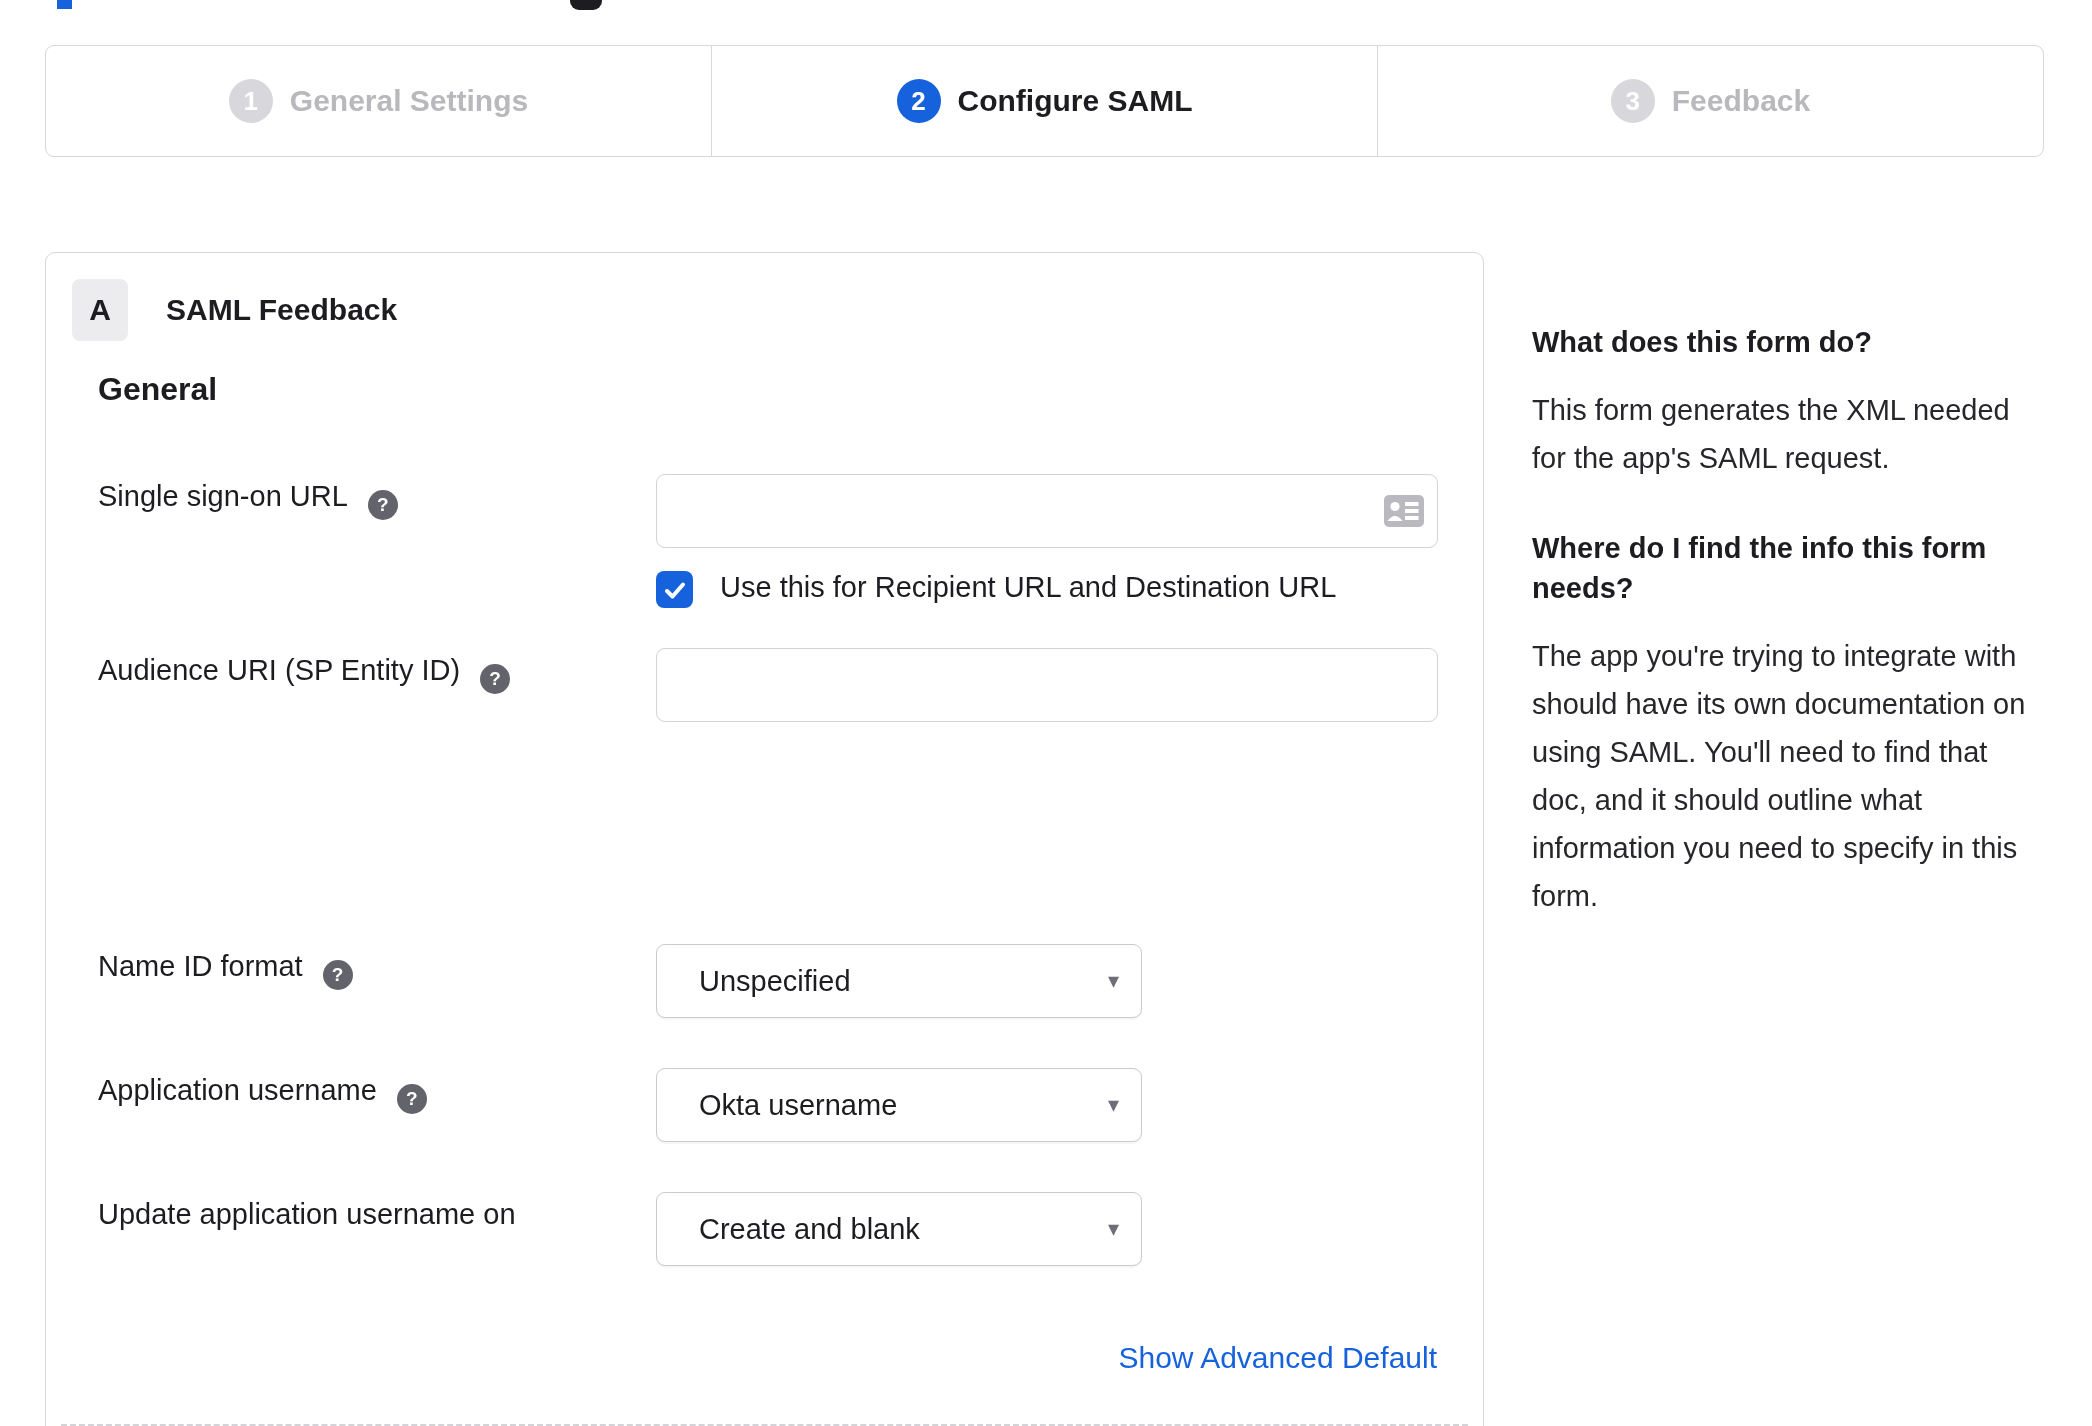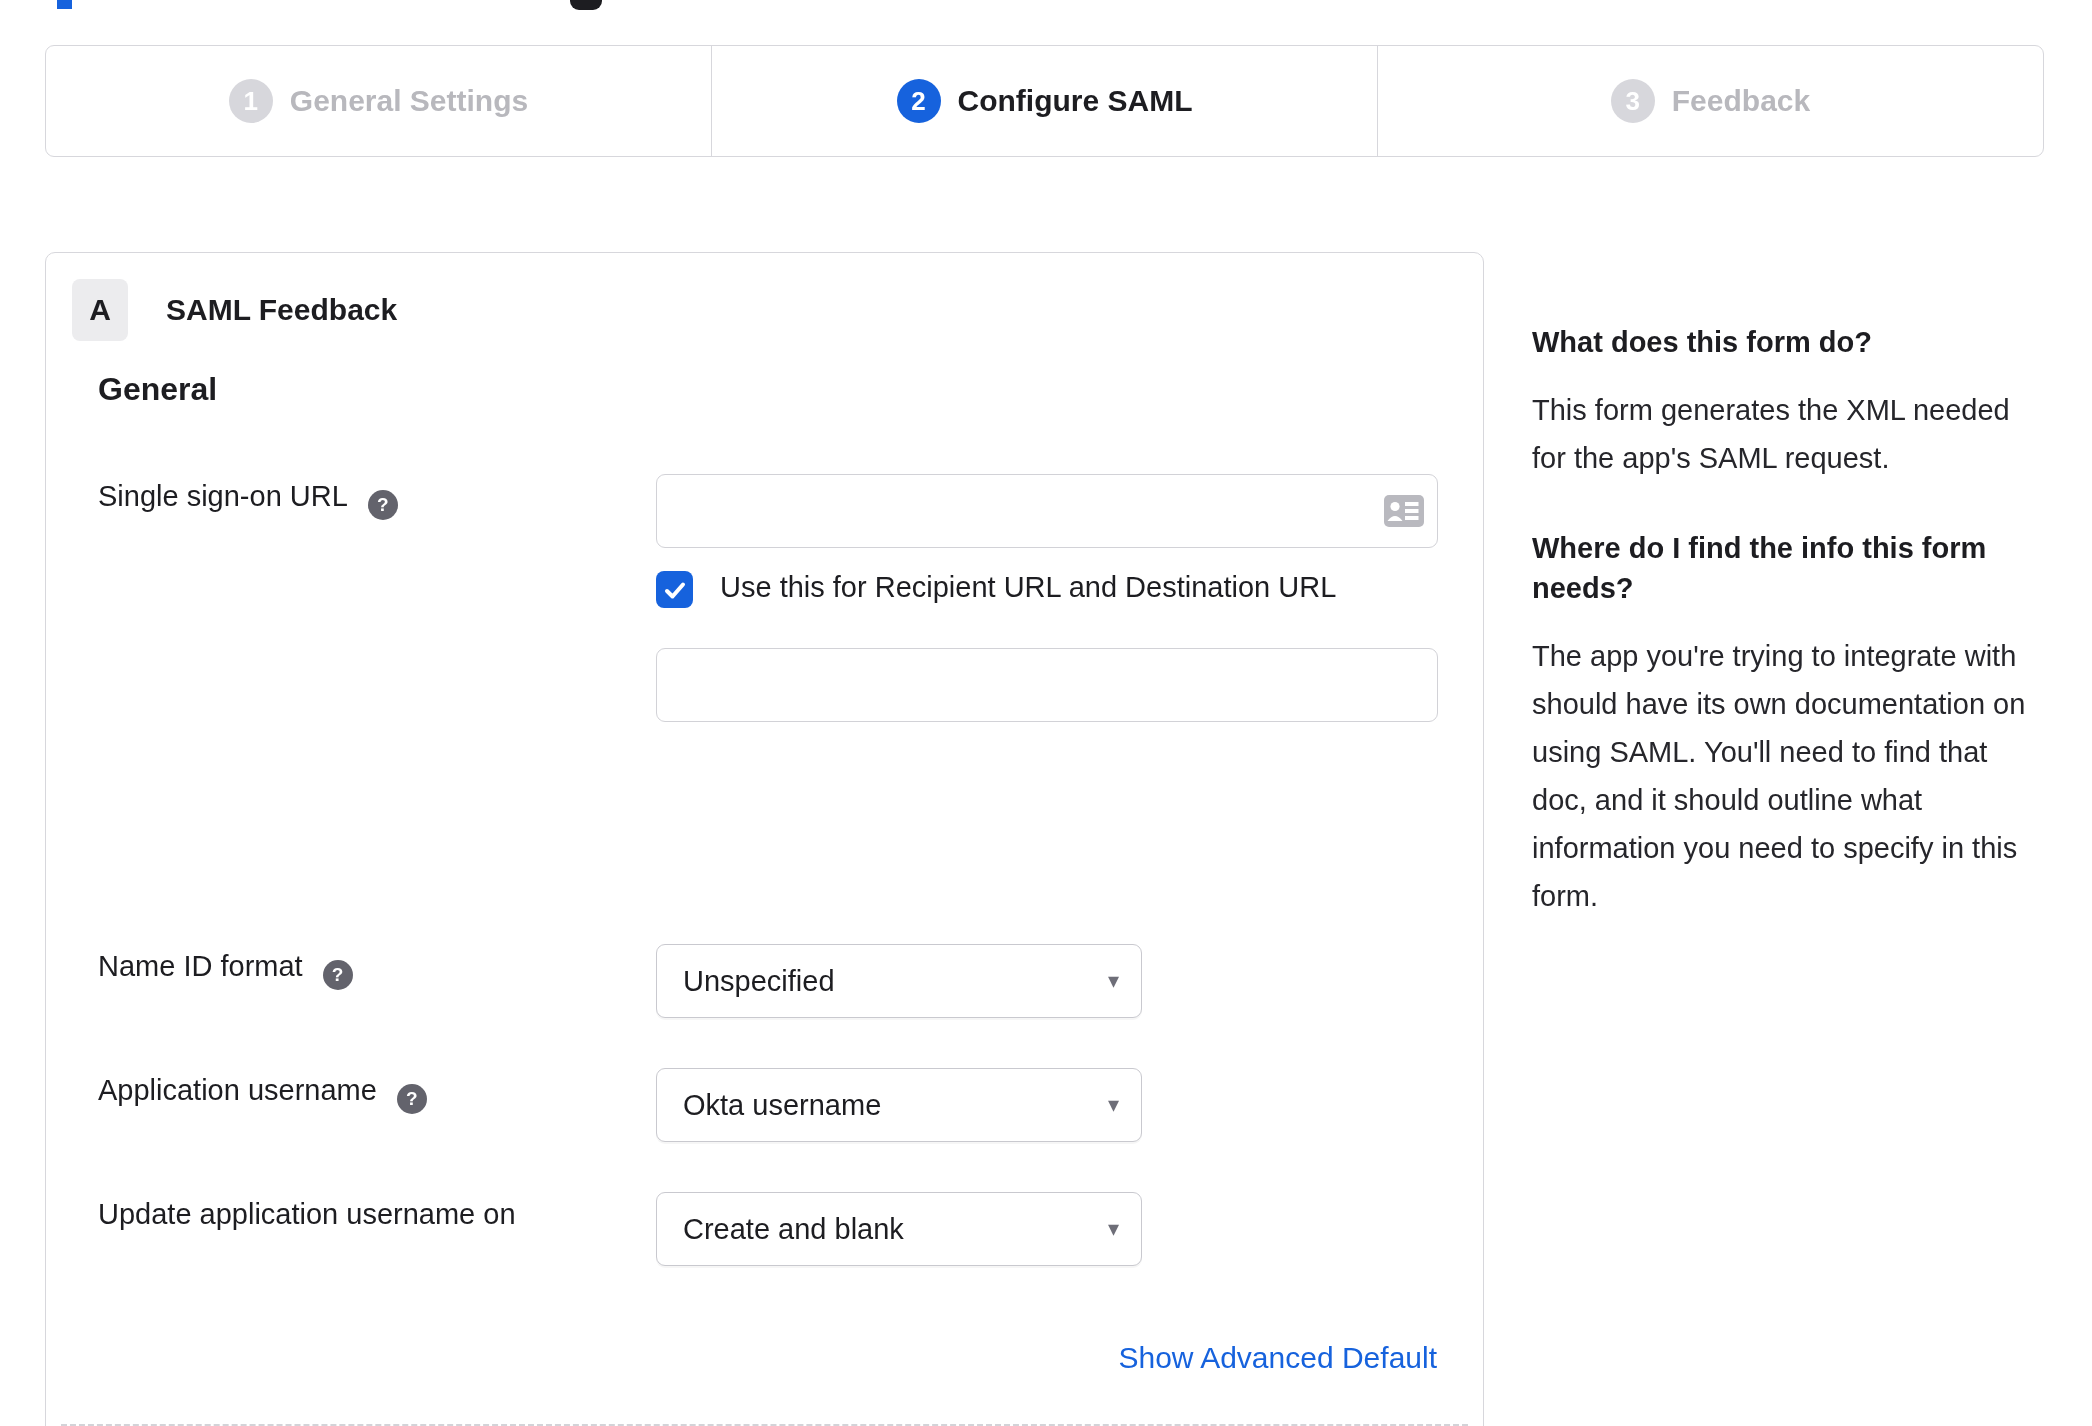--- a/index.html
+++ b/index.html
@@ -74,21 +74,21 @@
     display: flex; align-items: center; justify-content: center; cursor: pointer; flex: 0 0 auto;
   }
   .checkbox-label { margin-left: 27px; font-size: 29px; color: #1d1d21; }
 
   .hint { position: absolute; left: 610px; top: 83px; font-size: 29px; color: #8b8b93; }
 
   .select {
     position: relative; width: 486px; height: 74px;
     border: 1px solid #c9c9cf; border-radius: 9px; background: #fff;
     box-shadow: 0 2px 0 rgba(29,29,33,0.04);
-    display: flex; align-items: center; cursor: pointer;
+    display: flex; align-items: center; cursor: pointer; padding-left: 16px;
   }
   .select-value { font-size: 29px; color: #1d1d21; padding-left: 26px; }
   .select-caret {
     position: absolute; right: 22px; top: 50%; transform: translateY(-50%);
     font-size: 22px; color: #6e6e78; line-height: 1;
   }
 
   .advanced-link {
     position: absolute; right: 46px; top: 1088px;
     font-size: 30px; color: #1662dd; text-decoration: none; cursor: pointer;
@@ -147,20 +147,23 @@
       <div class="checkbox">
         <svg width="24" height="24" viewBox="0 0 24 24">
           <polyline points="4,13 9.5,18.5 20,6.5" fill="none" stroke="#ffffff" stroke-width="4" stroke-linecap="round" stroke-linejoin="round"></polyline>
         </svg>
       </div>
       <span class="checkbox-label">Use this for Recipient URL and Destination URL</span>
     </div>
   </div>
 
   <div class="row" style="top:395px; height:90px;">
+    <div class="f-label">
+      <span>Audience URI (SP Entity ID)</span><span class="help">?</span>
+    </div>
     <div class="control">
       <input class="text-input" type="text" value="" style="">
     </div>
   </div>
 
 
   <div class="row" style="top:691px; height:90px;">
     <div class="f-label">
       <span>Name ID format</span><span class="help">?</span>
     </div>

